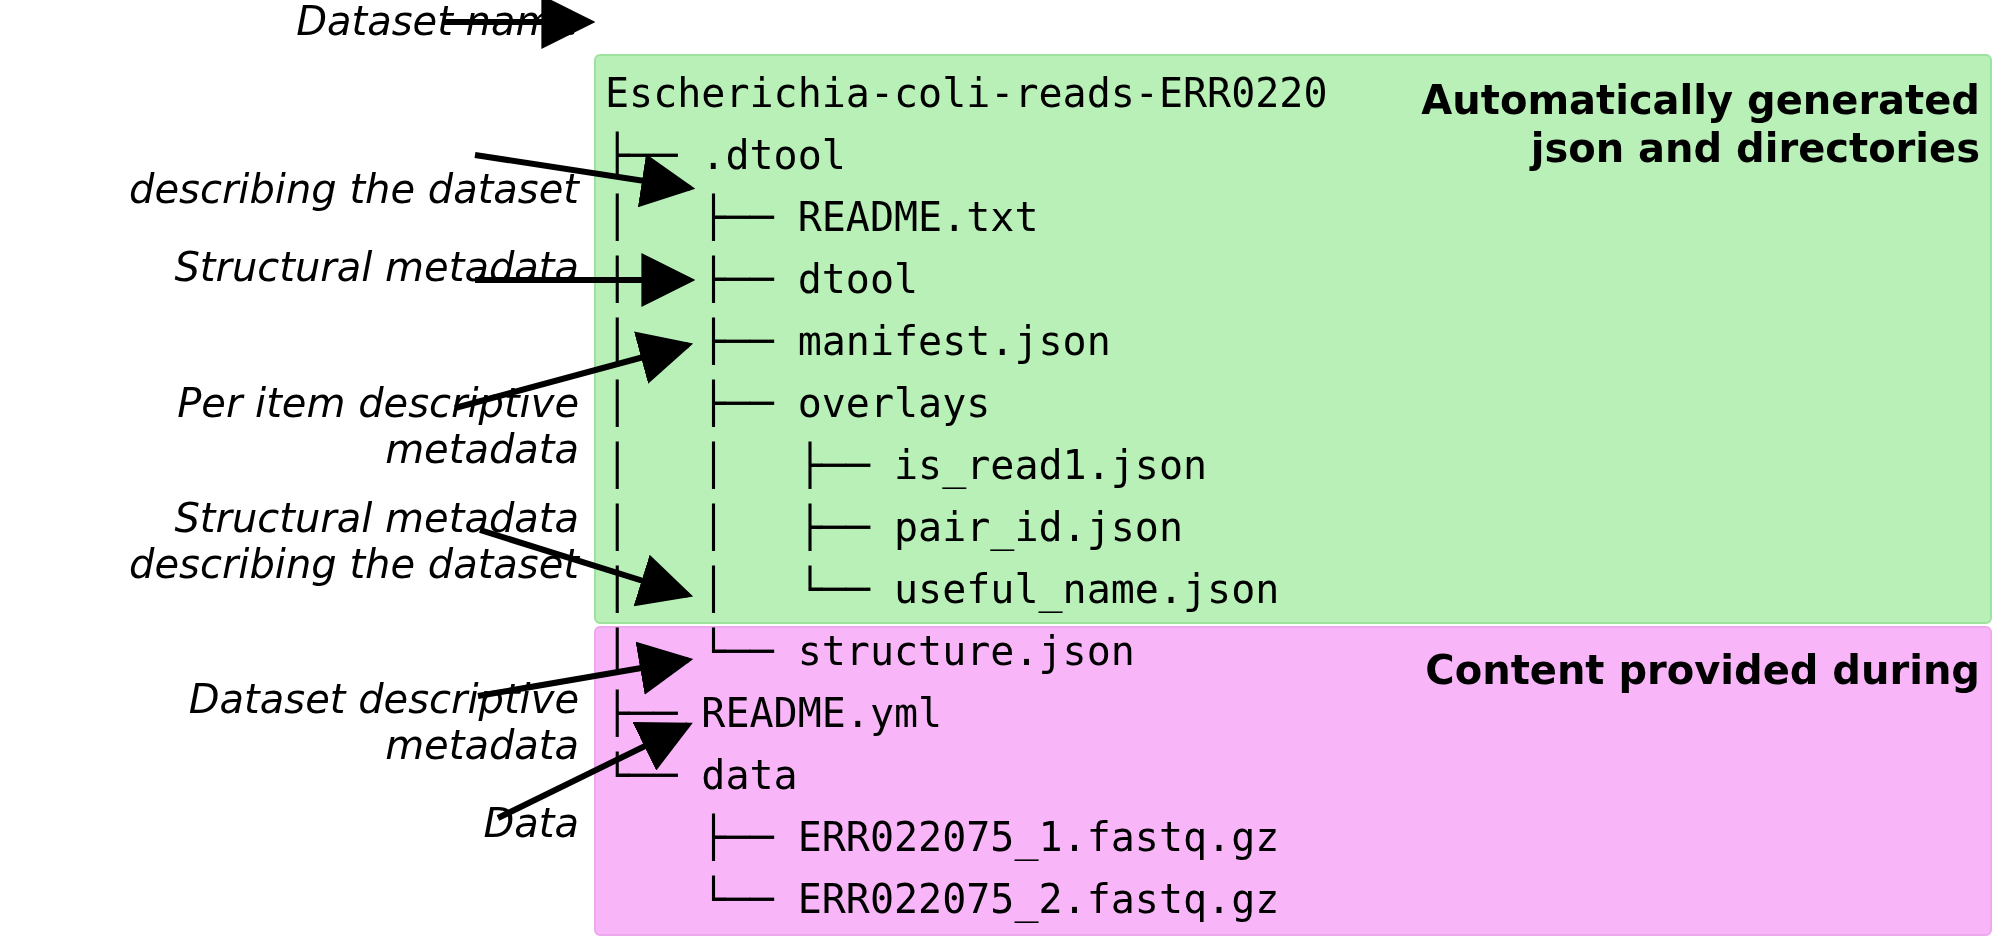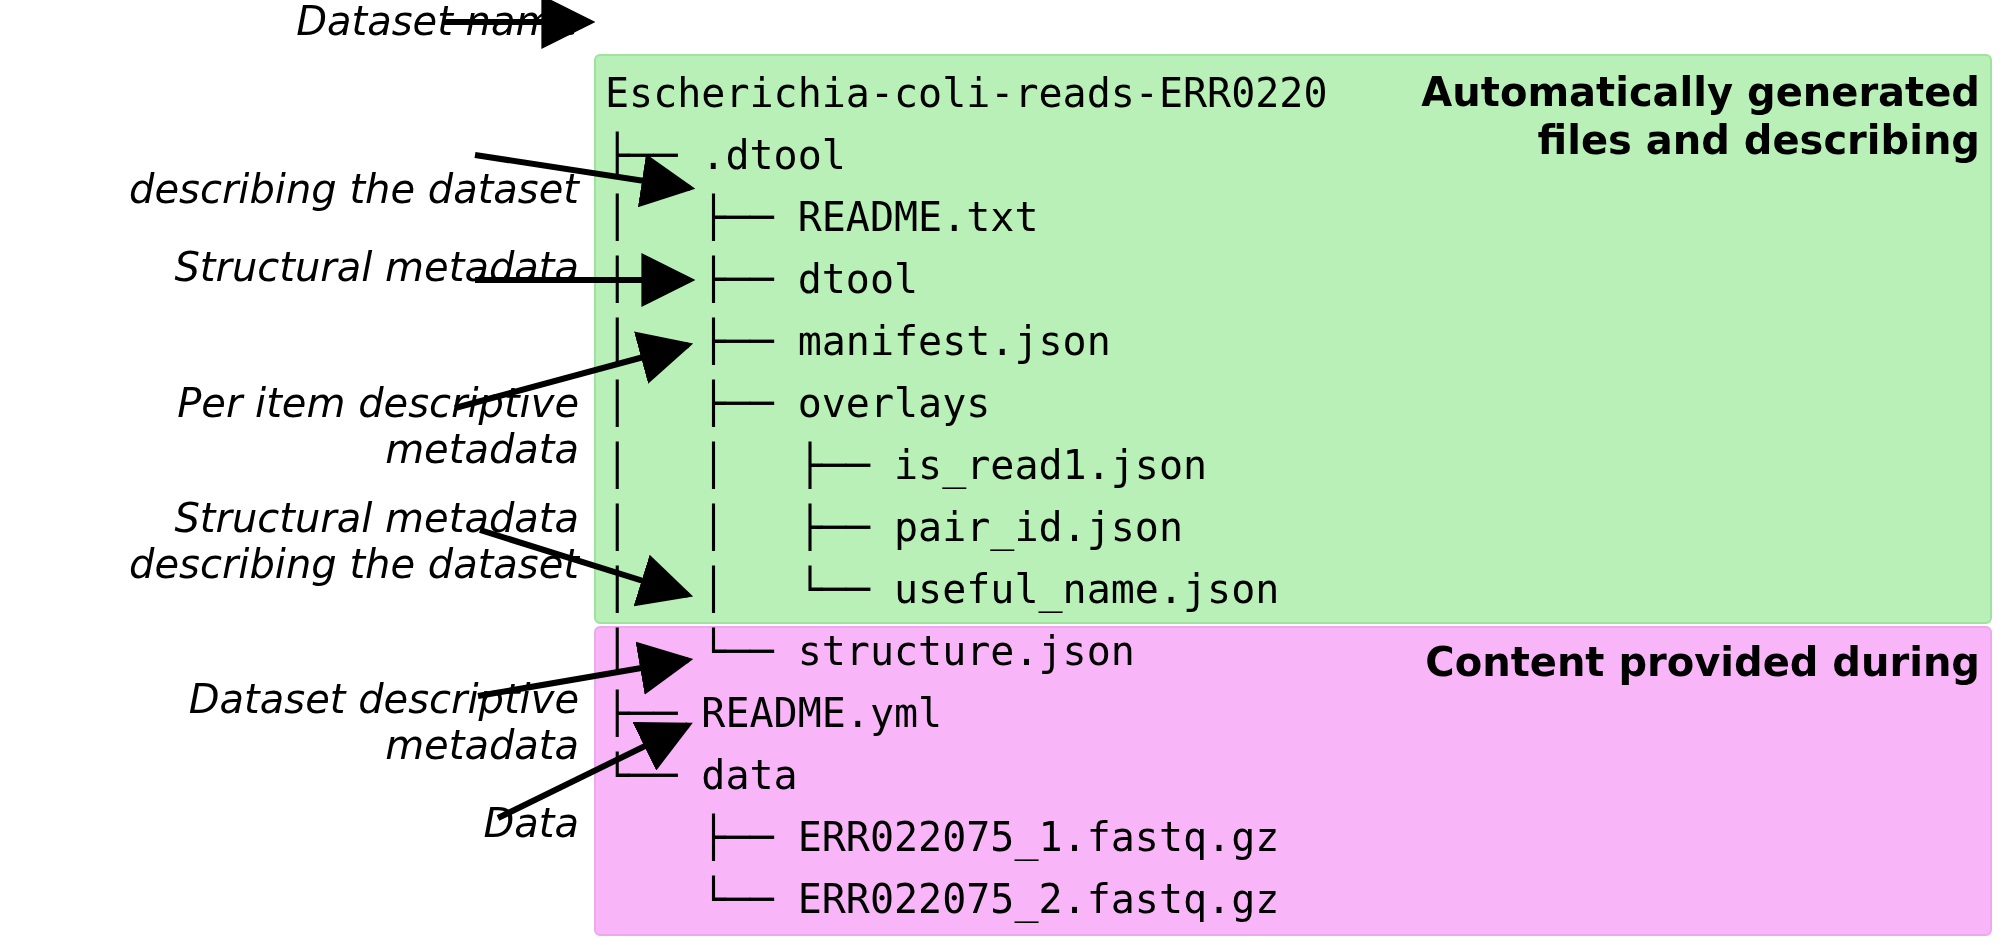--- a/index.html
+++ b/index.html
@@ -23,20 +23,21 @@
     text-align: right;
     right: 1430px;
     line-height: 1.15;
   }
   .box-label {
     position: absolute;
     font-weight: 700;
     font-size: 40px;
     text-align: right;
     line-height: 1.2;
+    margin-top: 8px;
   }
   .box-green {
     position: absolute;
     background: #b8f0b8;
     border: 2px solid #9fe29f;
     border-radius: 6px;
   }
   .box-pink {
     position: absolute;
     background: #f8b6f8;
@@ -56,21 +57,21 @@
   }
 </style>
 </head>
 <body>
 
 <div class="box-green" style="left:594px; top:54px; width:1398px; height:570px;"></div>
 <div class="box-pink" style="left:594px; top:626px; width:1398px; height:310px;"></div>
 
 <div class="box-label" style="left:1380px; top:68px; width:600px;">
   <span>Automatically generated</span><br>
-  <span>files and describing</span>
+  <span>json and directories</span>
 </div>
 <div class="box-label" style="left:1380px; top:638px; width:600px;">
   <span>Content provided during</span><br>
 </div>
 
 <div class="tree mono">
 <span>Escherichia-coli-reads-ERR0220</span>
 <span>├── .dtool</span>
 <span>│   ├── README.txt</span>
 <span>│   ├── dtool</span>

